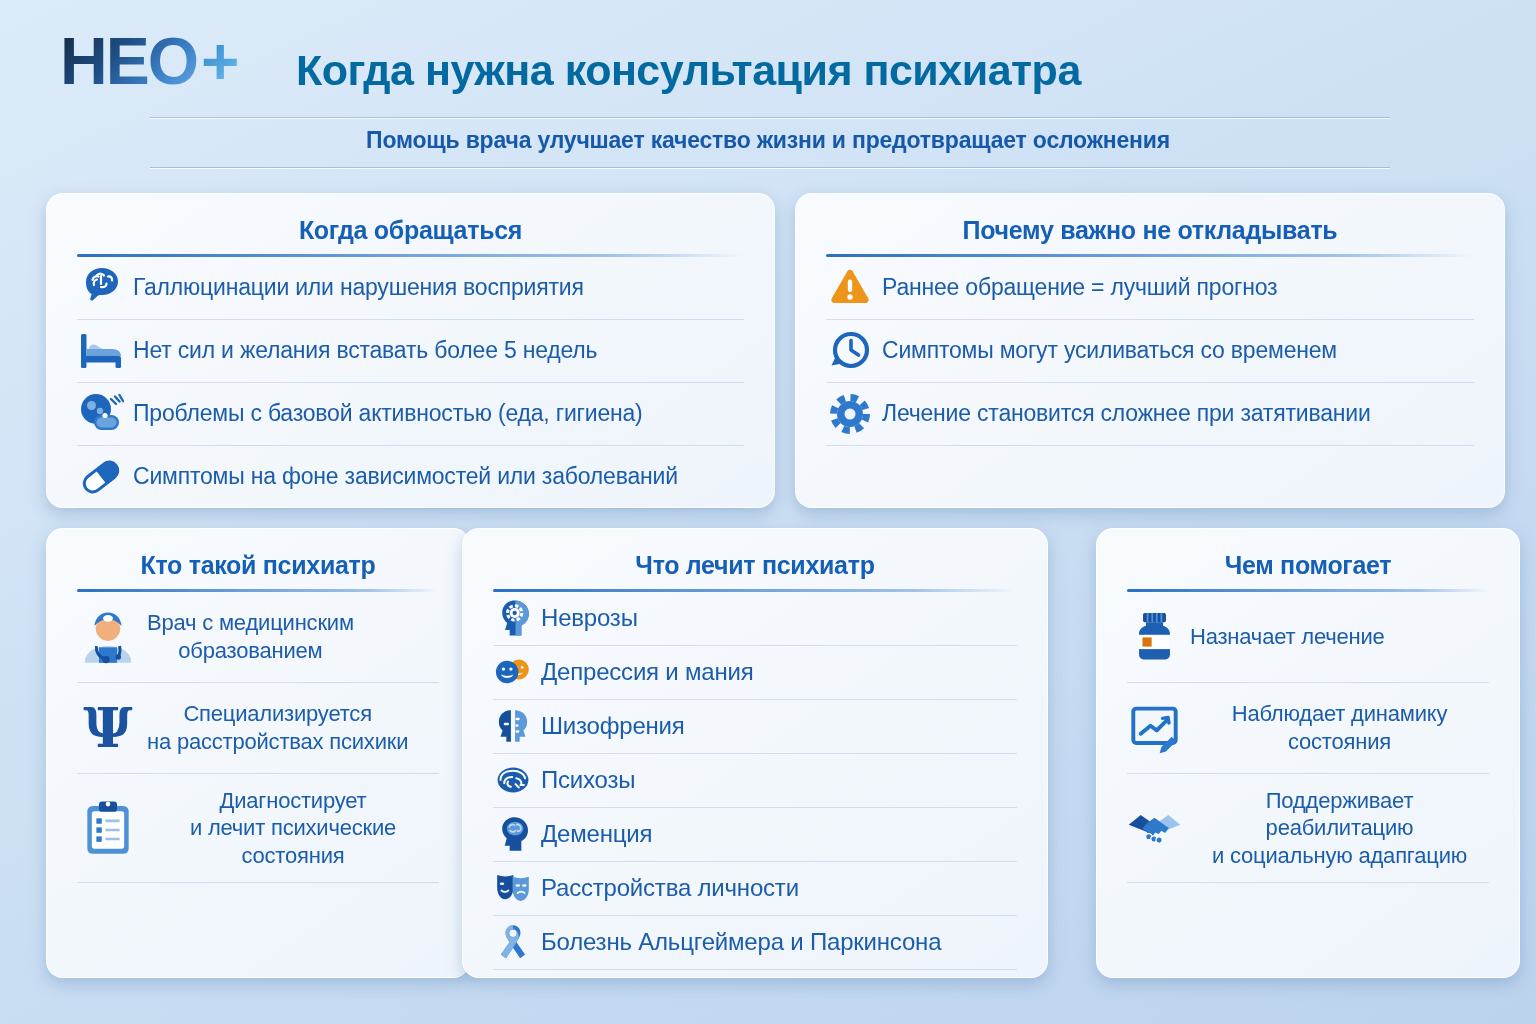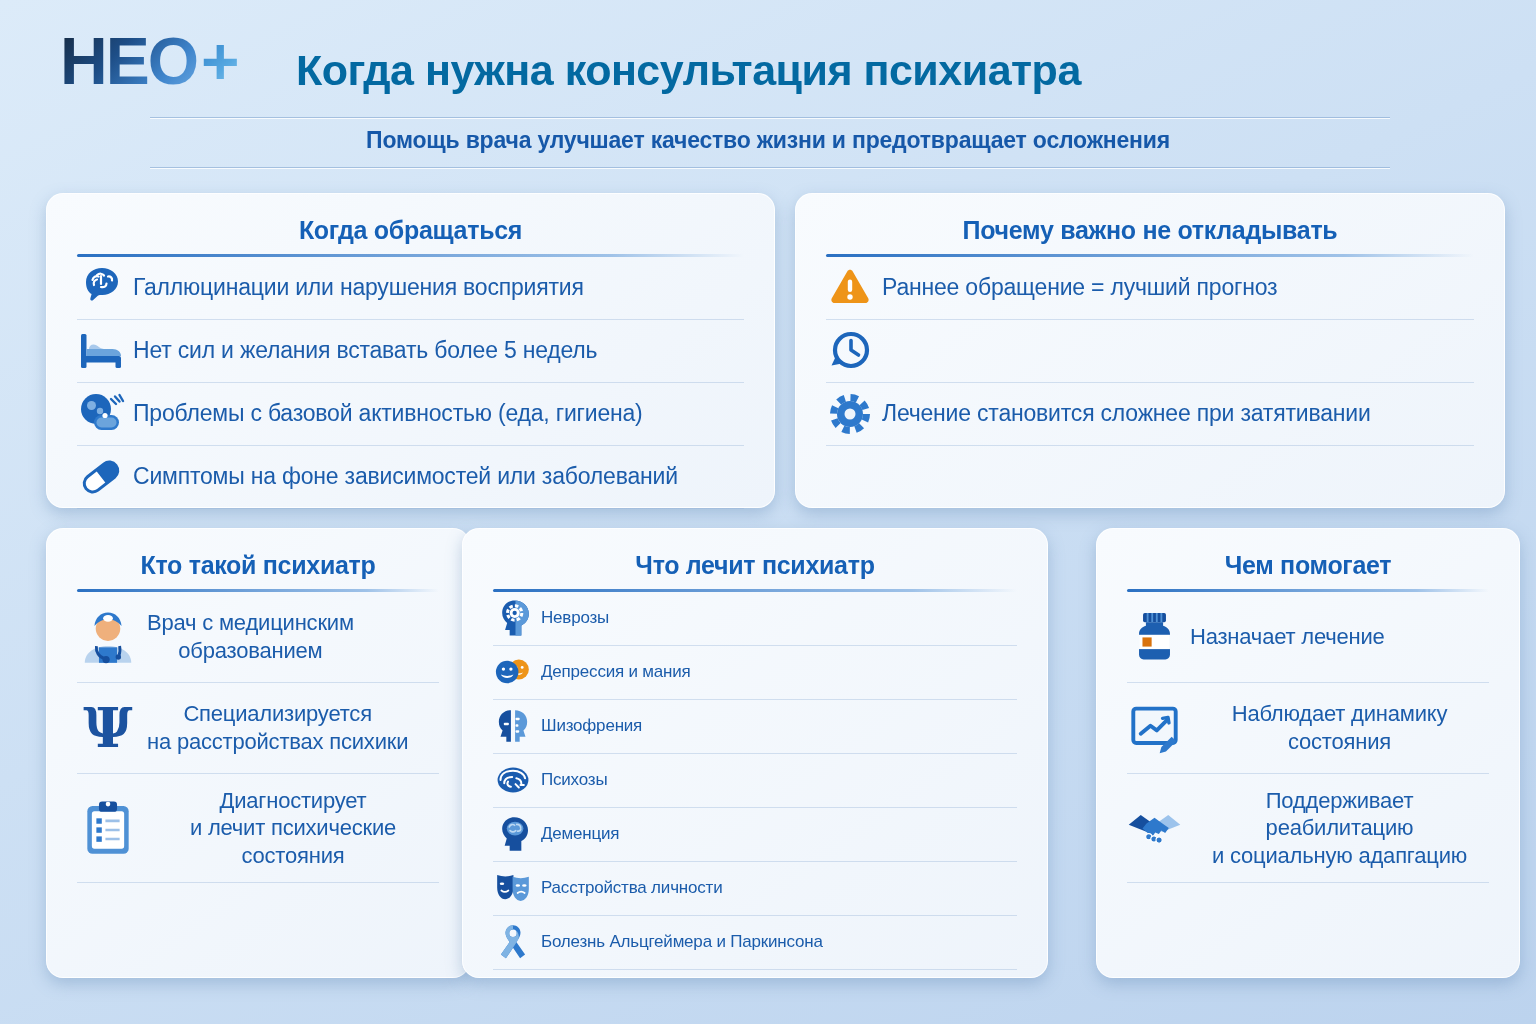--- a/index.html
+++ b/index.html
@@ -49,21 +49,21 @@
     background:linear-gradient(90deg,#2a70c2 0%,#9fc2e8 80%,rgba(159,194,232,0) 100%)}
 
   .row{display:flex;align-items:center;gap:8px;border-bottom:1px solid rgba(150,180,215,.38)}
   .txt{font-size:23px;color:#1b5cab;letter-spacing:-.2px;white-space:pre-line;line-height:1.25}
 
   .rows-top .row{height:62px}
   .rows-top .ic{width:48px;height:48px}
 
   .rows-mid .row{height:53px}
   .rows-mid .ic{width:40px;height:40px}
-  .rows-mid .txt{font-size:17px}
+  .rows-mid .txt{font-size:24px}
 
   .rows-big .row{padding:13px 0;min-height:64px}
   .rows-big .ic{width:62px;height:62px}
   .rows-big .txt{font-size:22px}
   #card-helps .rows-big .ic{width:55px;height:55px}
 
   .ic{flex:0 0 auto;display:flex;align-items:center;justify-content:center}
   .ic svg{width:100%;height:100%;display:block}
   .psi{font-family:"DejaVu Serif","Liberation Serif",serif;font-weight:bold;font-size:54px;color:#1c53a0;line-height:1}
 </style>
@@ -156,20 +156,21 @@
       <span class="txt">Раннее обращение = лучший прогноз</span>
     </div>
     <div class="row">
       <span class="ic">
         <svg viewBox="0 0 48 48">
             <circle cx="25" cy="23" r="16" fill="none" stroke="#1d66bb" stroke-width="4.2"></circle>
             <path d="M25 13.5V23l7.5 5" fill="none" stroke="#1d66bb" stroke-width="3.6" stroke-linecap="round" stroke-linejoin="round"></path>
             <path d="M10 29l-4.5 9.5L16 36.5z" fill="#1d66bb"></path>
           </svg>
       </span>
+      <span class="txt">Симптомы могут усиливаться со временем</span>
     </div>
     <div class="row">
       <span class="ic">
         <svg viewBox="0 0 48 48">
             <circle cx="24" cy="24" r="13" fill="#2e79cc"></circle>
             <circle cx="24" cy="24" r="16.5" fill="none" stroke="#2e79cc" stroke-width="7" stroke-dasharray="7.2 5.76"></circle>
             <circle cx="24" cy="24" r="5.5" fill="#eef4fb"></circle>
           </svg>
       </span>
       <span class="txt">Лечение становится сложнее при затятивании</span>

